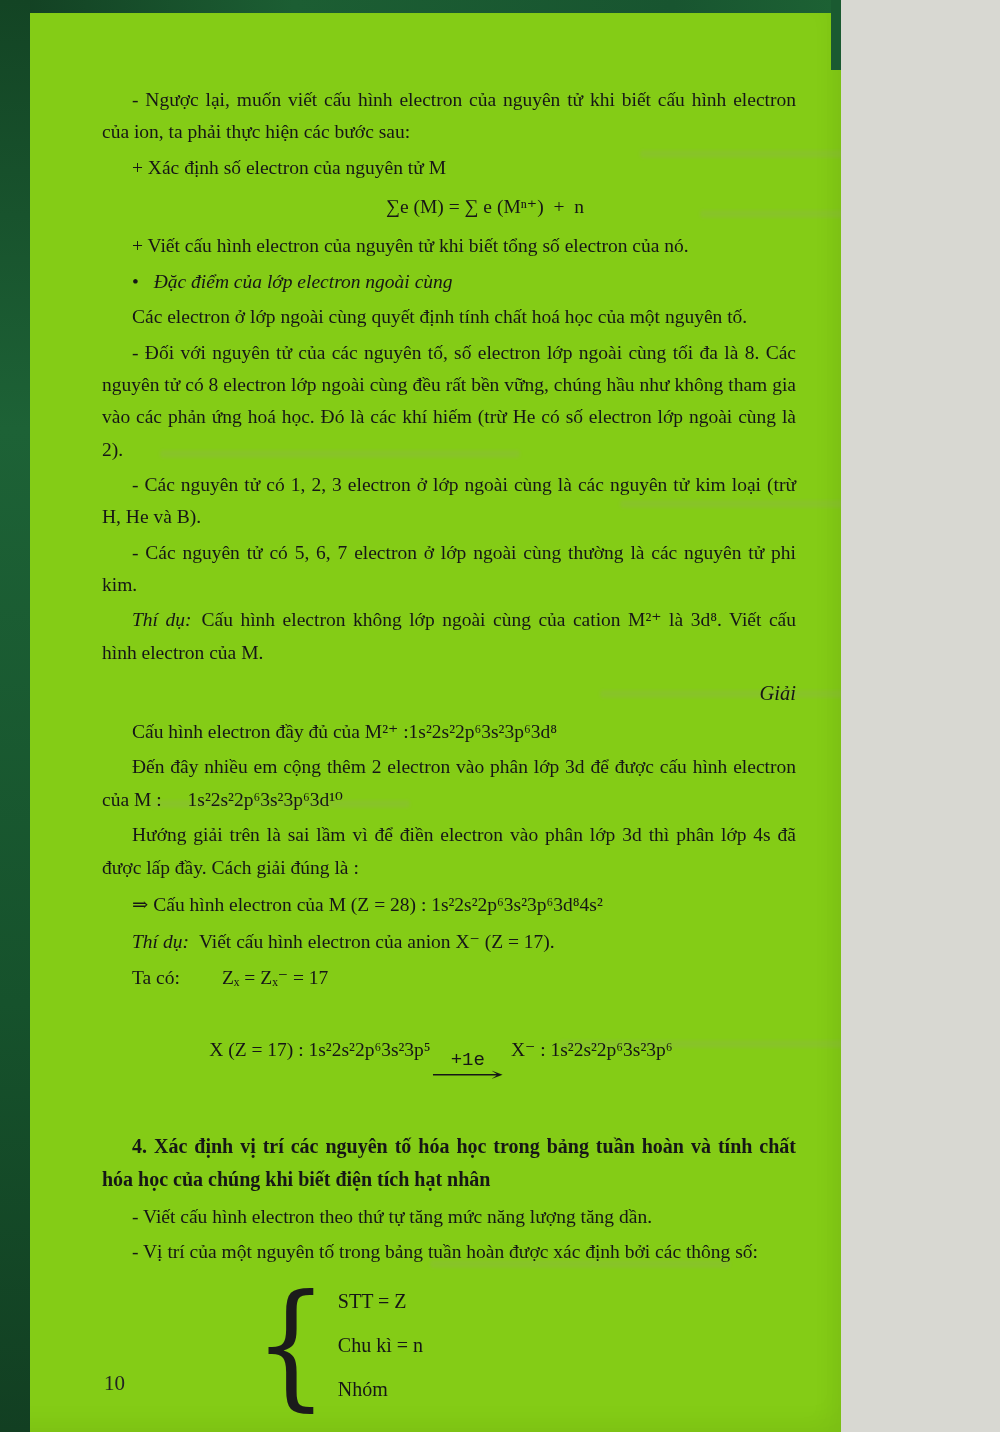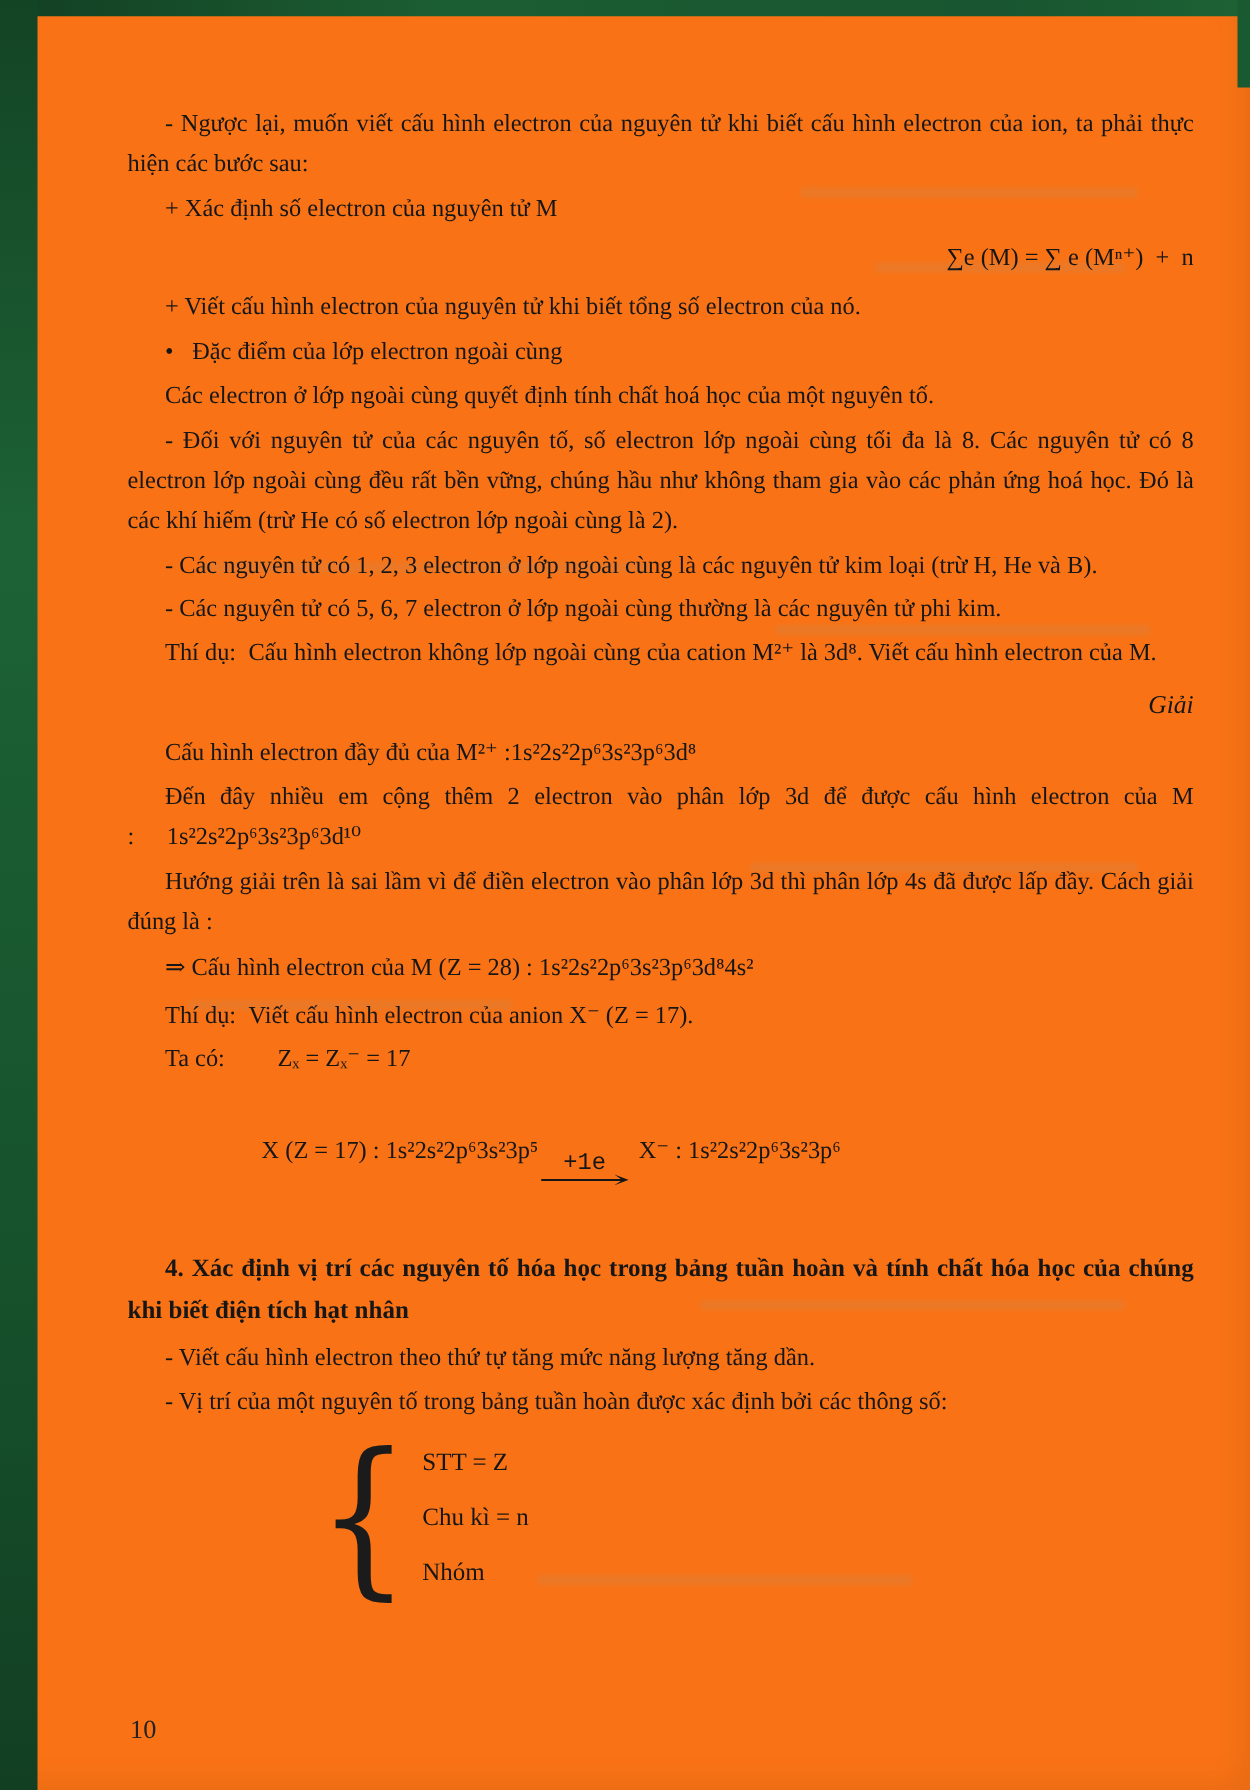--- a/index.html
+++ b/index.html
@@ -1,19 +1,19 @@
 <!DOCTYPE html>
 <html><head>
 <meta charset="utf-8">
 <style>
   html,body { margin:0; padding:0; background:#d8d8d2; }
   .sheet {
     position:relative;
-    width:1000px; height:1432px;
-    background:#f97316;
+    width:841px; height:1432px;
+    background:#84cc16;
     overflow:hidden;
     font-family:"Liberation Serif","DejaVu Serif",serif;
     color:#161616;
     box-shadow: inset -10px 0 22px rgba(0,0,0,0.045), inset 0 -12px 24px rgba(0,0,0,0.03);
   }
   .edge-top {
     position:absolute; top:0; left:0; width:100%; height:13px;
     background:linear-gradient(90deg,#123f22,#1c5e33 35%,#185530 80%,#1d6234);
   }
   .edge-left {
@@ -22,23 +22,23 @@
   }
   .edge-right {
     position:absolute; top:0; right:0; width:10px; height:70px;
     background:#1a5a31;
   }
   .content {
     position:absolute; left:102px; right:45px; top:84px;
     font-size:19.5px; line-height:1.66; text-align:justify;
   }
   .content p { margin:0 0 3px 0; text-indent:30px; }
-  .it { }
+  .it { font-style:italic; }
   .formula-center {
-    text-indent:0; text-align:right; margin:7px 0 7px 72px; white-space:pre-wrap;
+    text-indent:0; text-align:center; margin:7px 0 7px 72px; white-space:pre-wrap;
   }
   .formula-left {
     text-indent:30px; text-align:left; white-space:pre-wrap; margin:5px 0;
   }
   .giai { text-align:right; text-indent:0; font-style:italic; font-size:20.5px; margin:7px 0 6px 0; }
   .cfg  { white-space:pre-wrap; }
   .cfg2 { margin-left:26px; white-space:pre-wrap; }
   .lbl-gap { margin-left:10px; }
   .big-gap { margin-left:42px; }
   .heading4 { font-weight:bold; font-size:20px; margin-top:14px !important; margin-bottom:5px !important; }

